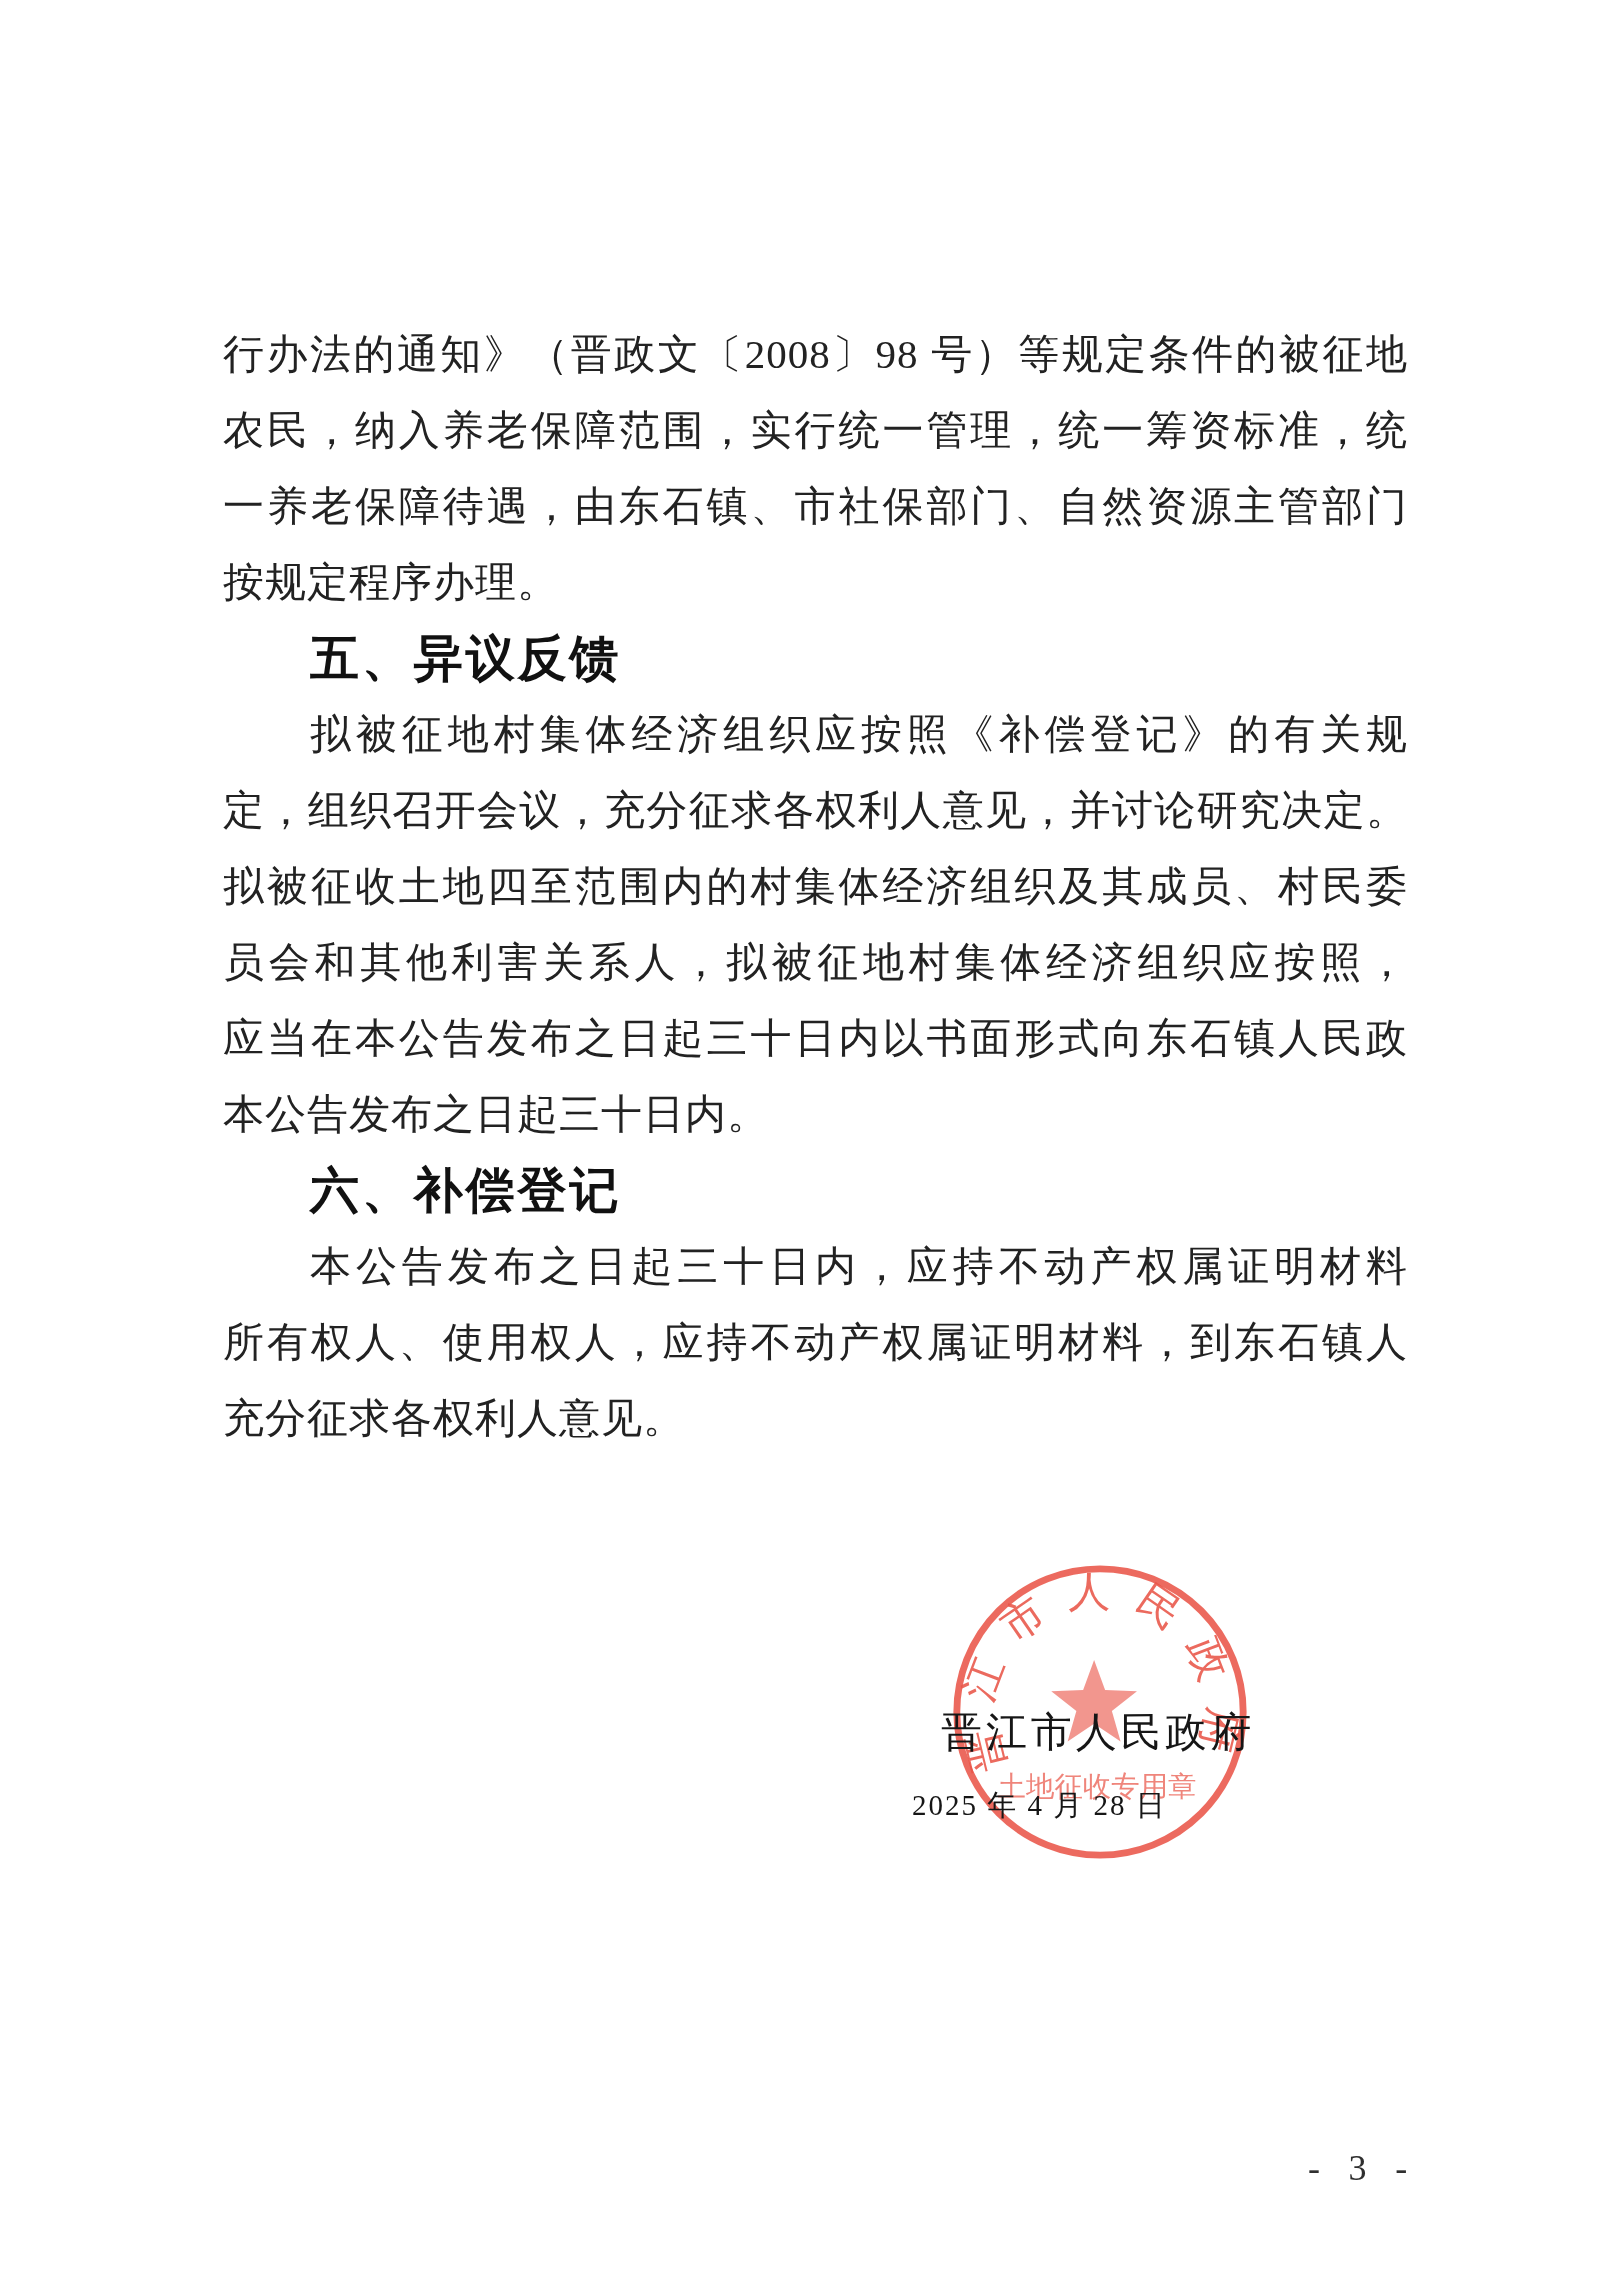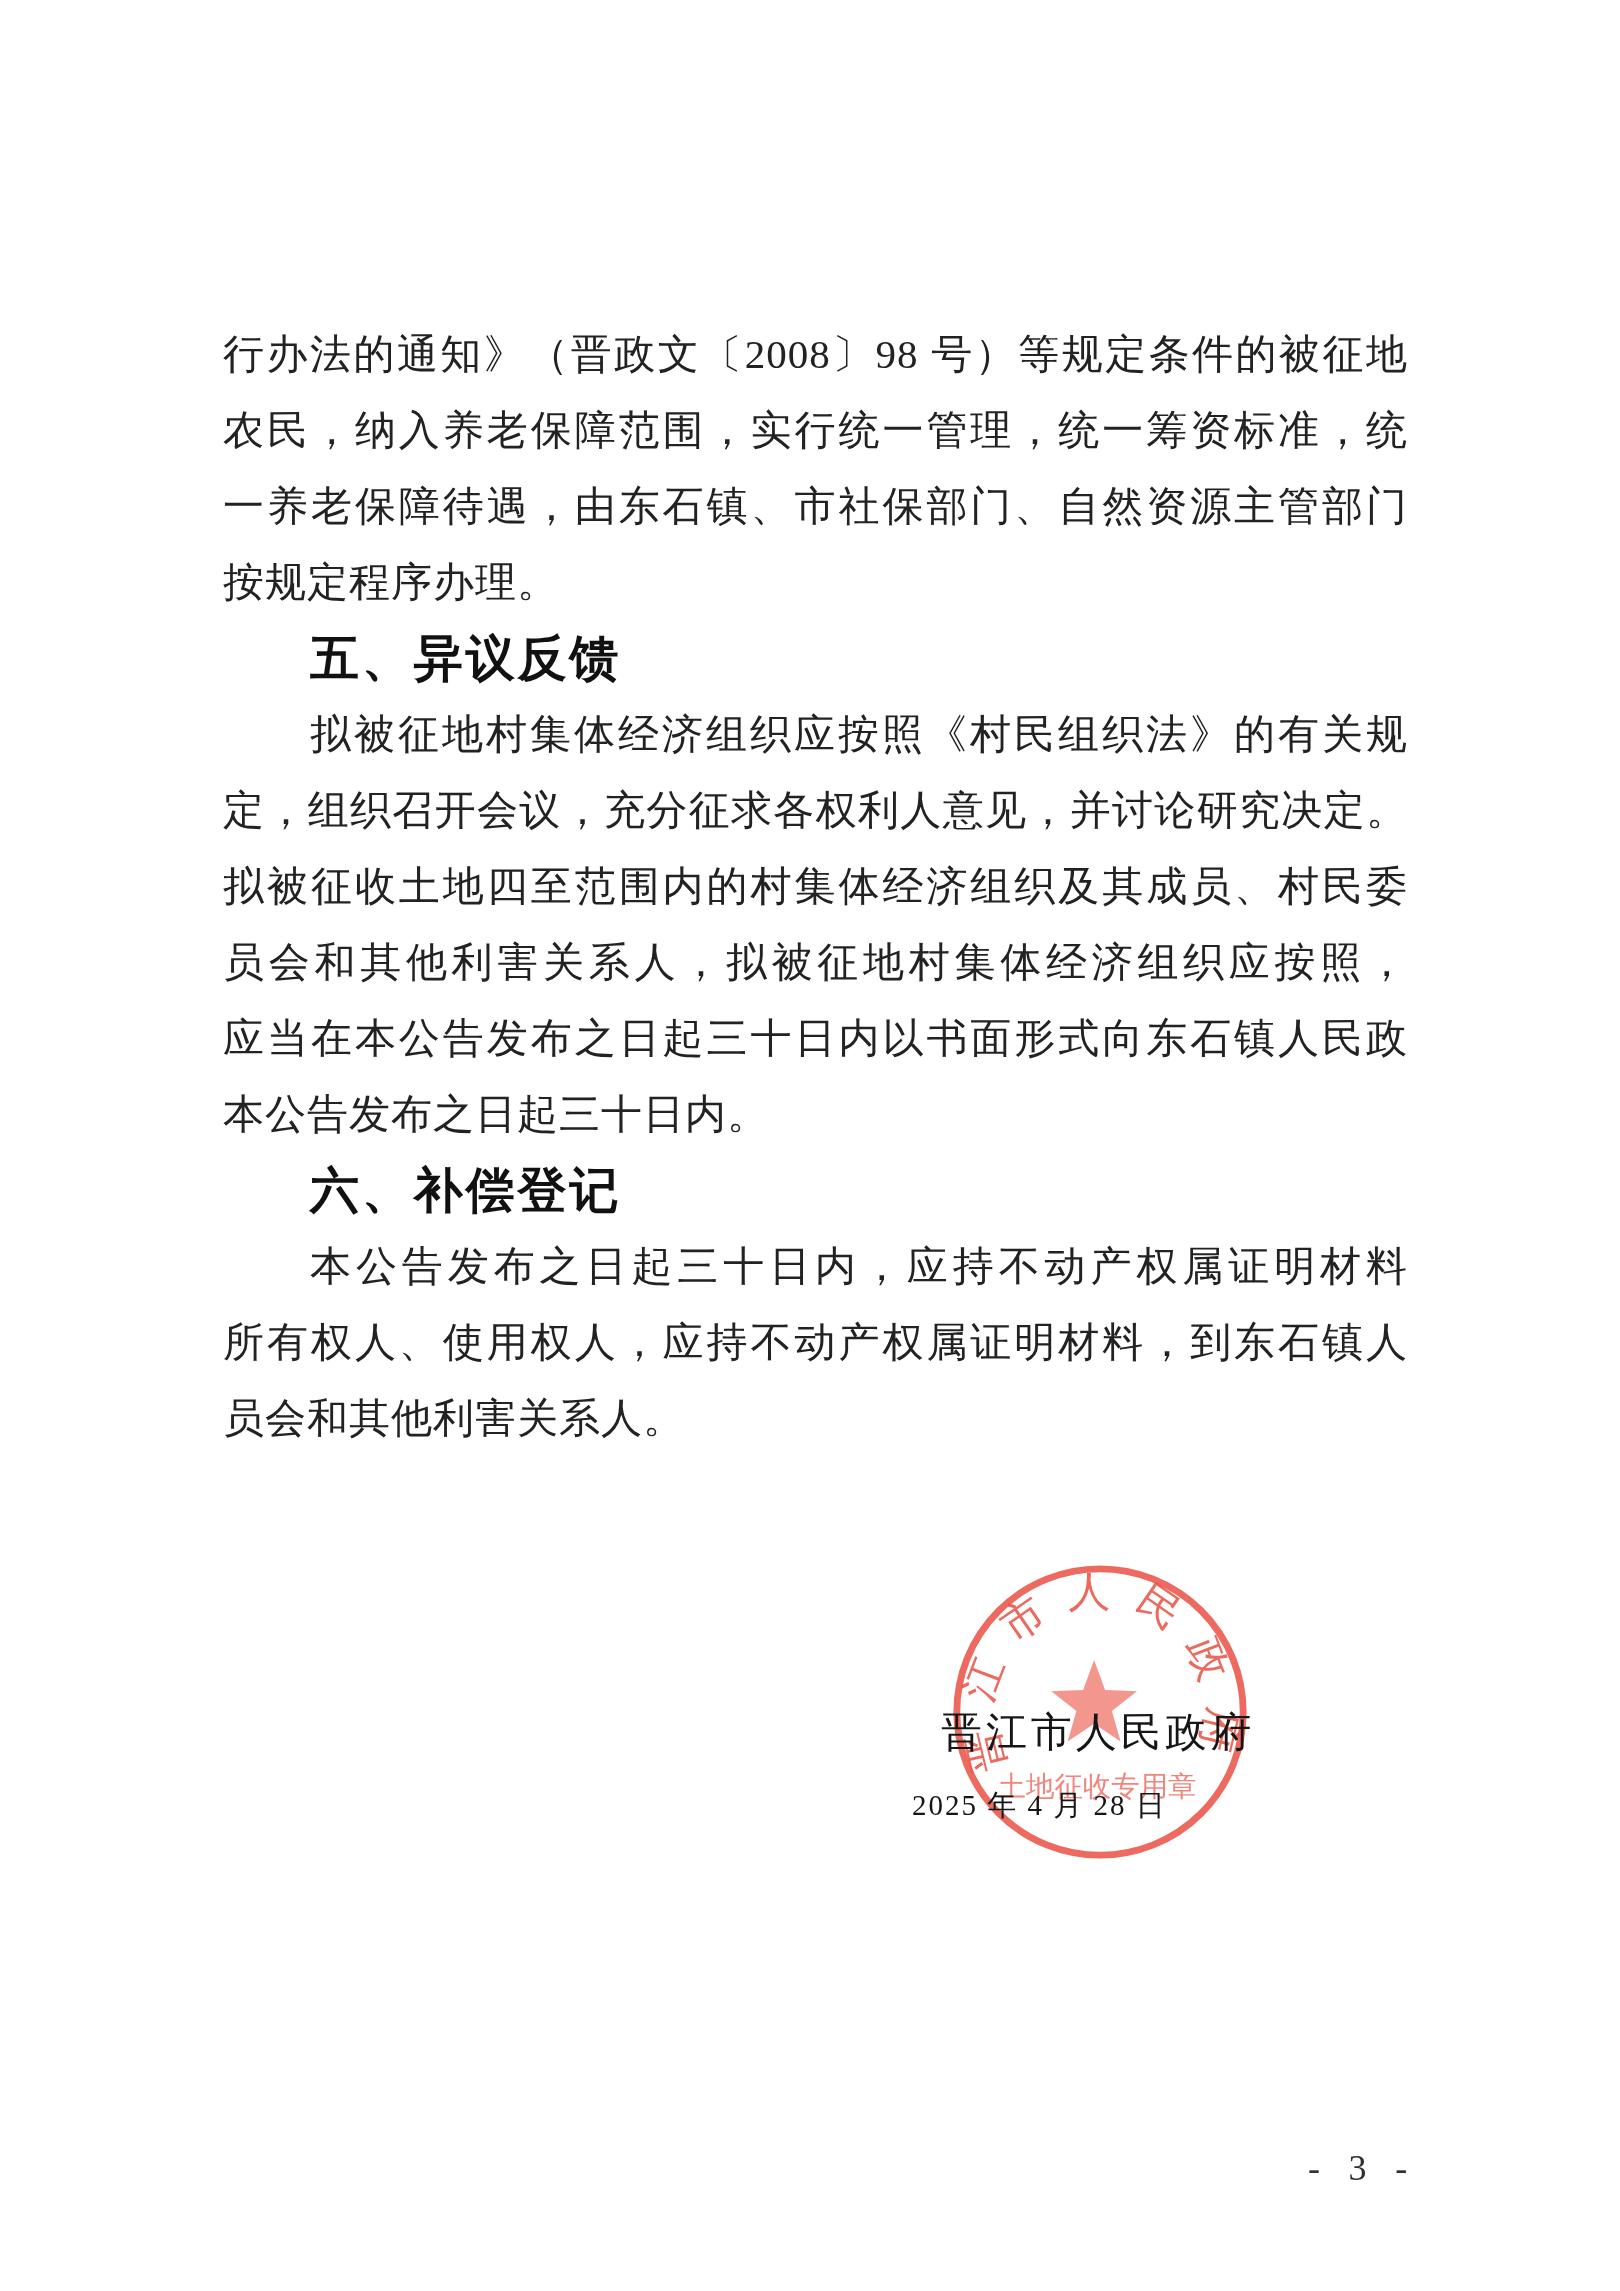--- a/index.html
+++ b/index.html
@@ -79,30 +79,30 @@
 <body>
 
 <div id="page">
 
   <div id="text-block">
     <div class="line full">行办法的通知》（晋政文〔2008〕98 号）等规定条件的被征地</div>
     <div class="line full">农民，纳入养老保障范围，实行统一管理，统一筹资标准，统</div>
     <div class="line full">一养老保障待遇，由东石镇、市社保部门、自然资源主管部门</div>
     <div class="line">按规定程序办理。</div>
     <div class="line heading">五、异议反馈</div>
-    <div class="line full indent2">拟被征地村集体经济组织应按照《村民组织法》的有关规</div>
+    <div class="line full indent2">拟被征地村集体经济组织应按照《补偿登记》的有关规</div>
     <div class="line full">定，组织召开会议，充分征求各权利人意见，并讨论研究决定。</div>
     <div class="line full">拟被征收土地四至范围内的村集体经济组织及其成员、村民委</div>
     <div class="line full">员会和其他利害关系人，拟被征地村集体经济组织应按照，</div>
     <div class="line full">应当在本公告发布之日起三十日内以书面形式向东石镇人民政</div>
     <div class="line">本公告发布之日起三十日内。</div>
     <div class="line heading">六、补偿登记</div>
     <div class="line full indent2">本公告发布之日起三十日内，应持不动产权属证明材料</div>
     <div class="line full">所有权人、使用权人，应持不动产权属证明材料，到东石镇人</div>
-    <div class="line">员会和其他利害关系人。</div>
+    <div class="line">充分征求各权利人意见。</div>
   </div>
 
   <svg id="seal" viewBox="0 0 310 310" xmlns="http://www.w3.org/2000/svg">
     <circle cx="155" cy="155" r="146" fill="none" stroke-width="7" opacity="0.88" stroke="#e8493b"></circle>
     <polygon points="149,102 160.2,132.6 192.7,133.8 167.1,153.9 176,185.2 149,167 122,185.2 130.9,153.9 105.3,133.8 137.8,132.6" fill-opacity="0.62" fill="#e8493b"></polygon>
     <defs>
       <path id="seal-arc" d="M 61.5 209 A 108 108 0 1 1 248.5 209" fill="none"></path>
     </defs>
     <text font-size="43" letter-spacing="22" font-family="Liberation Serif, DejaVu Serif, serif" opacity="0.88" fill="#e8493b">
       <textPath href="#seal-arc" startOffset="50%" text-anchor="middle">晋江市人民政府</textPath>

